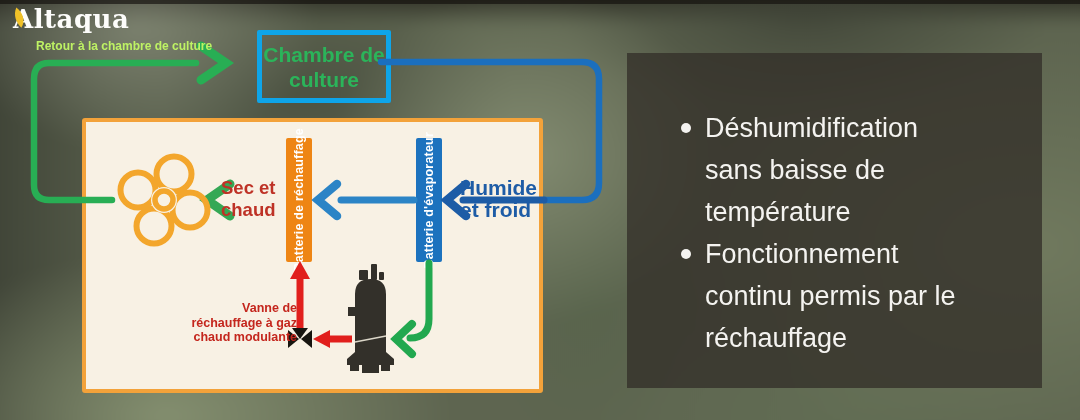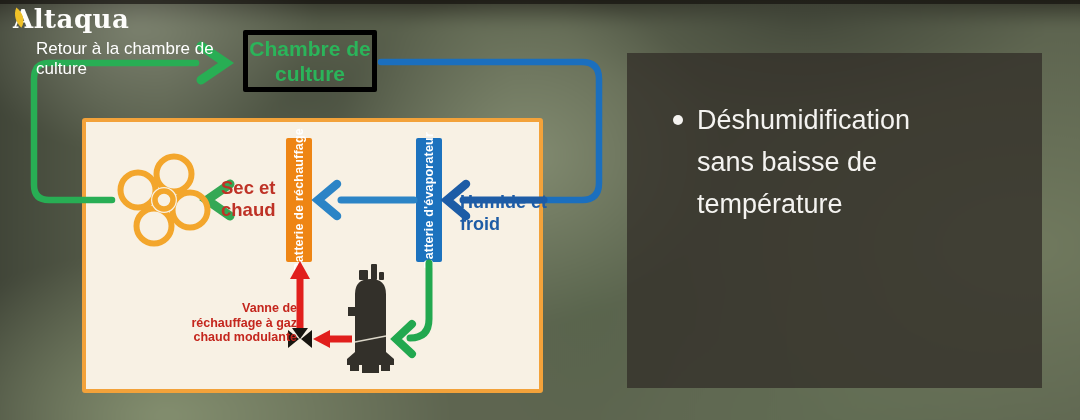--- a/index.html
+++ b/index.html
@@ -29,40 +29,40 @@
 
   
   .logo{position:absolute;left:13px;top:4px;z-index:5;color:#fdfdfb;
         font-family:"DejaVu Serif","Liberation Serif",serif;font-size:26px;font-weight:600;
         letter-spacing:.5px;}
   .logo .leaf{position:absolute;left:-1px;top:1px;transform:rotate(-14deg);}
 
   
   .panel{position:absolute;left:627px;top:53px;width:415px;height:335px;
          background:rgba(51,47,41,.78);z-index:2;}
-  .panel ul{margin:0;padding:46px 75px 0 70px;list-style:none;}
+  .panel ul{margin:8px;padding:46px 75px 0 70px;list-style:none;}
   .panel li{position:relative;color:#F4F3F0;font-size:27px;line-height:42px;font-weight:400;}
   .panel li::before{content:"";position:absolute;left:-24px;top:16px;width:10px;height:10px;
                     border-radius:50%;background:#F4F3F0;}
 
   
   .unit-box{position:absolute;left:82px;top:118px;width:461px;height:275px;box-sizing:border-box;
             background:#F8F1E4;border:4px solid #F3A23A;border-radius:3px;z-index:2;}
 
   
-  .chamber{position:absolute;left:243px;top:30px;width:134px;height:62px;box-sizing:border-box;
-           border:5px solid #000000;border-radius:2px;z-index:3;
+  .chamber{position:absolute;left:257px;top:30px;width:134px;height:73px;box-sizing:border-box;
+           border:5px solid #0ea5e9;border-radius:2px;z-index:3;
            display:flex;align-items:center;justify-content:center;text-align:center;
            color:#2BB45A;font-size:21px;font-weight:600;line-height:25px;}
 
   .flow-label{position:absolute;z-index:4;font-weight:700;text-align:left;}
-  .lbl-retour{left:36px;top:39px;font-size:17px;font-weight:400;color:#ffffff;text-align:left;width:180px;}
+  .lbl-retour{left:36px;top:39px;font-size:12px;font-weight:700;color:#bef264;text-align:left;width:180px;}
   .lbl-sec-chaud{left:221px;top:177px;width:72px;font-size:18.5px;line-height:22px;color:#BE3226;}
   .lbl-sec-froid{left:336px;top:177px;width:74px;font-size:18.5px;line-height:22px;color:#2B84C6;}
-  .lbl-humide{left:460px;top:191px;width:88px;font-size:18px;line-height:22px;color:#1E5CA6;}
+  .lbl-humide{left:460px;top:177px;width:88px;font-size:21px;line-height:22px;color:#1E5CA6;}
   .lbl-vanne{left:183px;top:281px;width:114px;font-size:12.5px;line-height:14.5px;
              color:#C4261D;text-align:right;margin-top:20px;}
 
   
   .coil{position:absolute;width:26px;height:124px;top:138px;border-radius:2px;z-index:3;
         display:flex;align-items:center;justify-content:center;}
   .coil span{writing-mode:vertical-rl;transform:rotate(180deg);white-space:nowrap;
              color:#fff;font-size:12.5px;font-weight:700;letter-spacing:.2px;}
   .coil-reheat{left:286px;background:#EE8514;}
   .coil-evap{left:416px;background:#1C72BE;}
@@ -81,20 +81,21 @@
       <svg width="15" height="23" viewBox="0 0 15 23">
           <path d="M7.5 1 C12.5 7.5 13.5 15.5 7.5 22 C3.5 15.5 2.5 7.5 7.5 1 Z" fill="#F0C128"></path>
         </svg>
     </span>
     <span>Altaqua</span>
   </div>
 
   <div class="panel">
     <ul>
       <li>Déshumidification sans baisse de température</li>
+      <li>Fonctionnement continu permis par le réchauffage</li>
     </ul>
   </div>
 
   <div class="unit-box"></div>
 
   <div class="chamber">
     <span>Chambre de culture</span>
   </div>
 
   <div class="coil coil-reheat">

